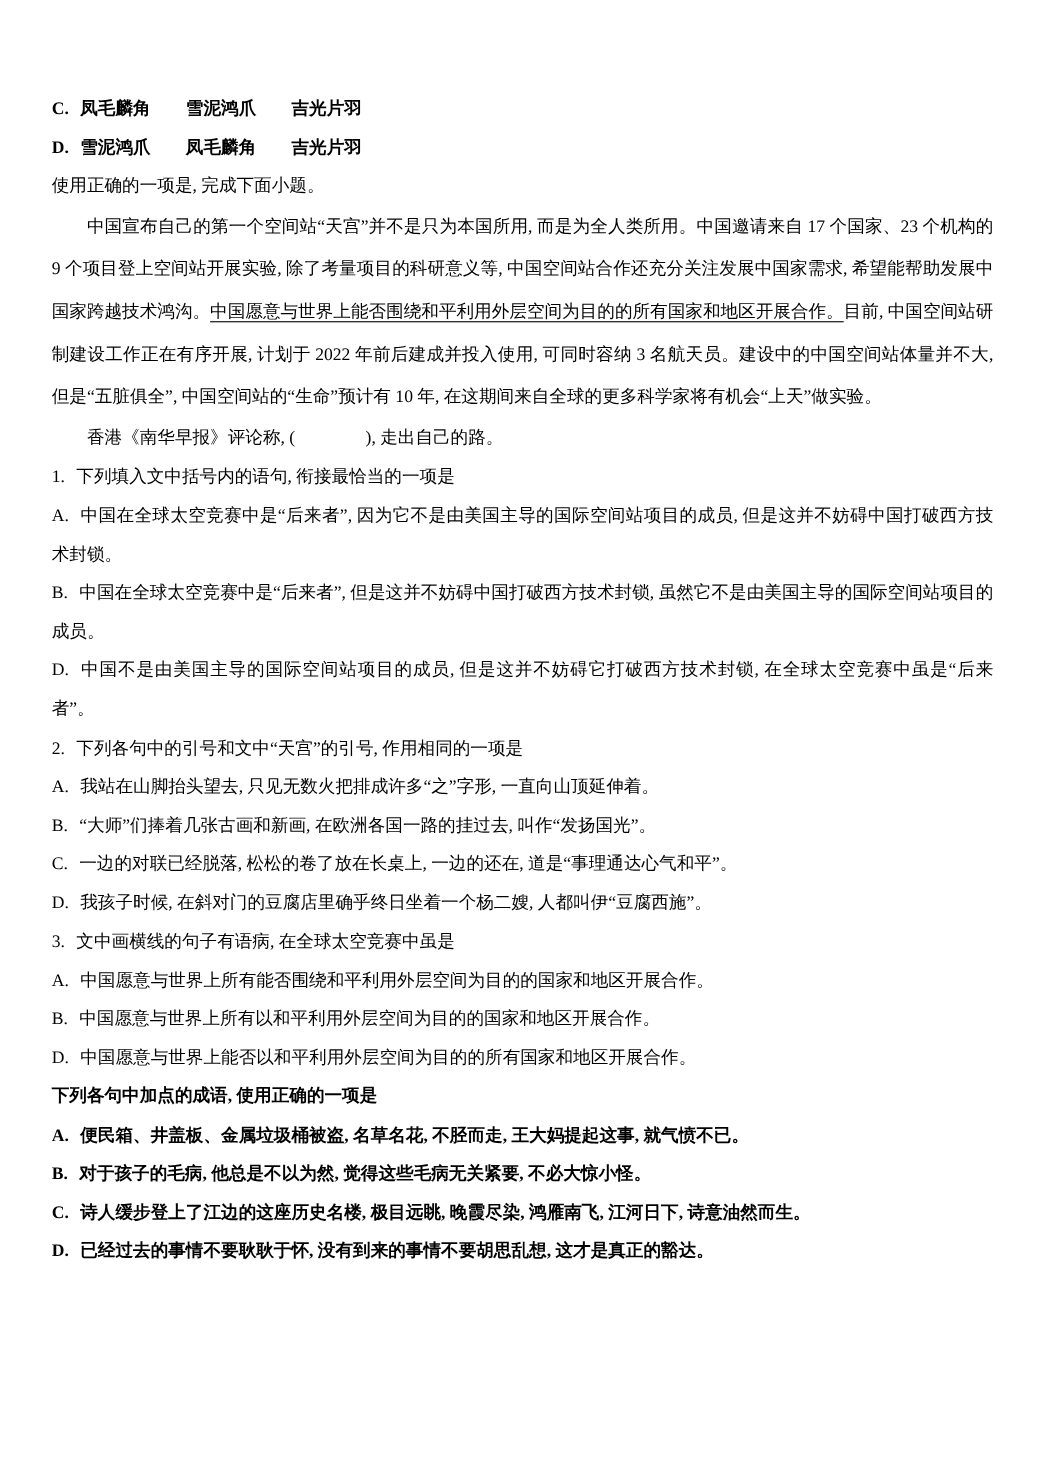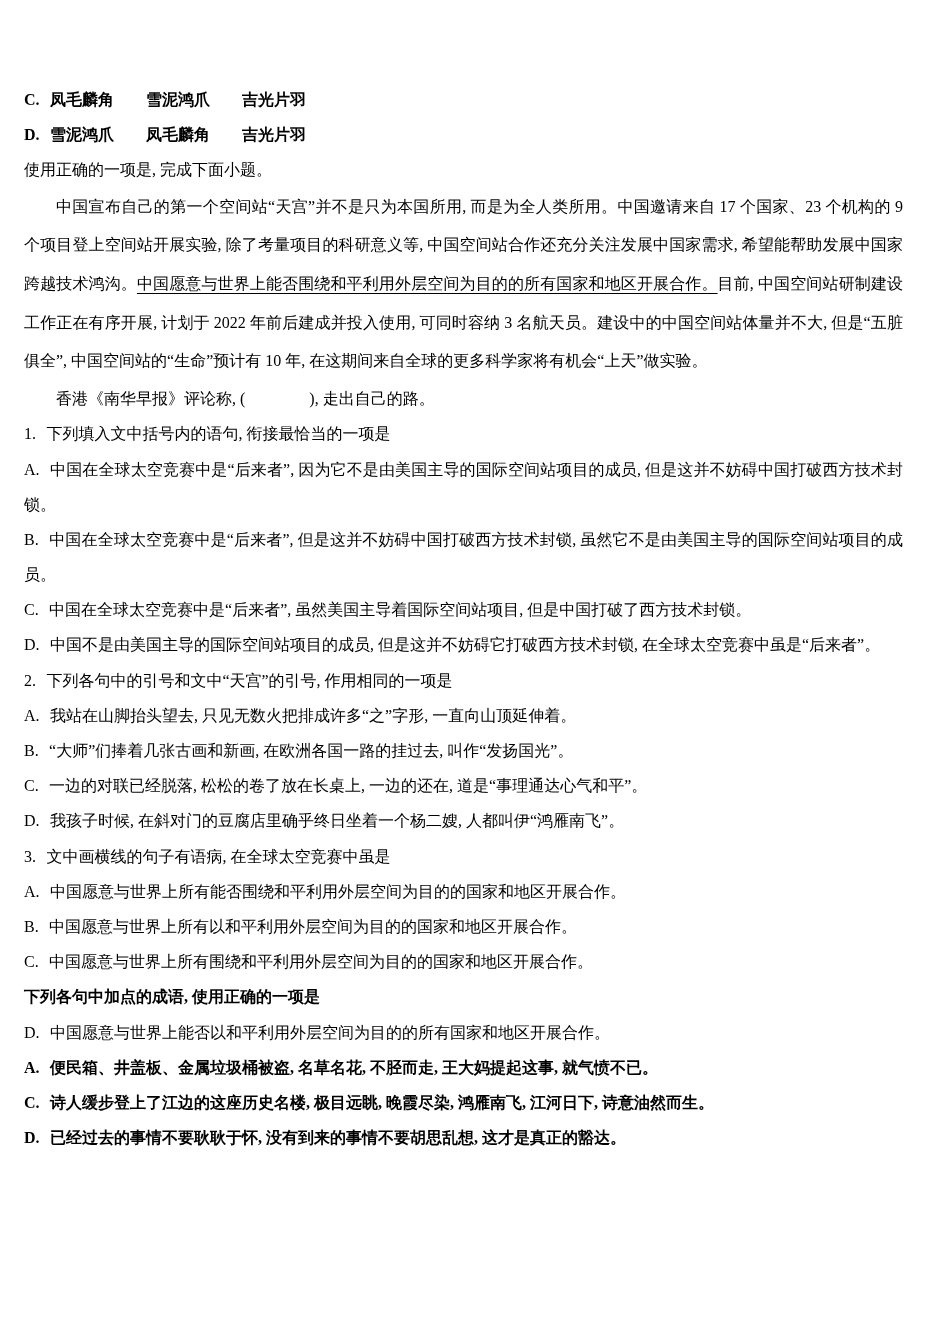--- a/index.html
+++ b/index.html
@@ -7,21 +7,21 @@
   body {
     width: 950px;
     min-height: 1344px;
     font-family: "Liberation Serif", "DejaVu Serif", serif;
     color: #000000;
     font-size: 16px;
   }
   .page {
     width: 950px;
     min-height: 1344px;
-    padding: 82px 47px 40px 24px;
+    padding: 82px 47px 40px 47px;
     background: #ffffff;
   }
   .line {
     line-height: 2.2;
     text-align: justify;
   }
   .passage {
     line-height: 2.42;
     text-align: justify;
     text-indent: 2em;
@@ -57,61 +57,58 @@
   <p class="line">
     <span class="lbl">1.</span><span>下列填入文中括号内的语句, 衔接最恰当的一项是</span>
   </p>
   <p class="line">
     <span class="lbl">A.</span><span>中国在全球太空竞赛中是“后来者”, 因为它不是由美国主导的国际空间站项目的成员, 但是这并不妨碍中国打破西方技术封锁。</span>
   </p>
   <p class="line">
     <span class="lbl">B.</span><span>中国在全球太空竞赛中是“后来者”, 但是这并不妨碍中国打破西方技术封锁, 虽然它不是由美国主导的国际空间站项目的成员。</span>
   </p>
   <p class="line">
-    <span class="lbl">C.</span><span>中国在全球太空竞赛中是“后来者”, 虽然美国主导着国际空间站项目, 但是中国打破了西方技术封锁。</span>
-  </p>
-  <p class="line">
     <span class="lbl">D.</span><span>中国不是由美国主导的国际空间站项目的成员, 但是这并不妨碍它打破西方技术封锁, 在全球太空竞赛中虽是“后来者”。</span>
   </p>
 
   <p class="line">
     <span class="lbl">2.</span><span>下列各句中的引号和文中“天宫”的引号, 作用相同的一项是</span>
   </p>
   <p class="line">
     <span class="lbl">A.</span><span>我站在山脚抬头望去, 只见无数火把排成许多“之”字形, 一直向山顶延伸着。</span>
   </p>
   <p class="line">
     <span class="lbl">B.</span><span>“大师”们捧着几张古画和新画, 在欧洲各国一路的挂过去, 叫作“发扬国光”。</span>
   </p>
   <p class="line">
     <span class="lbl">C.</span><span>一边的对联已经脱落, 松松的卷了放在长桌上, 一边的还在, 道是“事理通达心气和平”。</span>
   </p>
   <p class="line">
-    <span class="lbl">D.</span><span>我孩子时候, 在斜对门的豆腐店里确乎终日坐着一个杨二嫂, 人都叫伊“鸿雁南飞”。</span>
+    <span class="lbl">D.</span><span>我孩子时候, 在斜对门的豆腐店里确乎终日坐着一个杨二嫂, 人都叫伊“豆腐西施”。</span>
   </p>
 
   <p class="line">
     <span class="lbl">3.</span><span>文中画横线的句子有语病, 在全球太空竞赛中虽是</span>
   </p>
   <p class="line">
     <span class="lbl">A.</span><span>中国愿意与世界上所有能否围绕和平利用外层空间为目的的国家和地区开展合作。</span>
   </p>
   <p class="line">
     <span class="lbl">B.</span><span>中国愿意与世界上所有以和平利用外层空间为目的的国家和地区开展合作。</span>
   </p>
   <p class="line">
-    <span class="lbl">C.</span><span>中国愿意与世界上所有围绕和平利用外层空间为目的的国家和地区开展合作。</span>
-  </p>
-  <p class="line bold">下列各句中加点的成语, 使用正确的一项是</p>
-
-  <p class="line">
     <span class="lbl">D.</span><span>中国愿意与世界上能否以和平利用外层空间为目的的所有国家和地区开展合作。</span>
   </p>
+
+  <p class="line bold">下列各句中加点的成语, 使用正确的一项是</p>
   <p class="line bold">
     <span class="lbl">A.</span><span>便民箱、井盖板、金属垃圾桶被盗, 名草名花, 不胫而走, 王大妈提起这事, 就气愤不已。</span>
+  </p>
+  <p class="line bold">
+    <span class="lbl">B.</span><span>对于孩子的毛病, 他总是不以为然, 觉得这些毛病无关紧要, 不必大惊小怪。</span>
   </p>
   <p class="line bold">
     <span class="lbl">C.</span><span>诗人缓步登上了江边的这座历史名楼, 极目远眺, 晚霞尽染, 鸿雁南飞, 江河日下, 诗意油然而生。</span>
   </p>
   <p class="line bold">
     <span class="lbl">D.</span><span>已经过去的事情不要耿耿于怀, 没有到来的事情不要胡思乱想, 这才是真正的豁达。</span>
   </p>
 
 </div>
 

